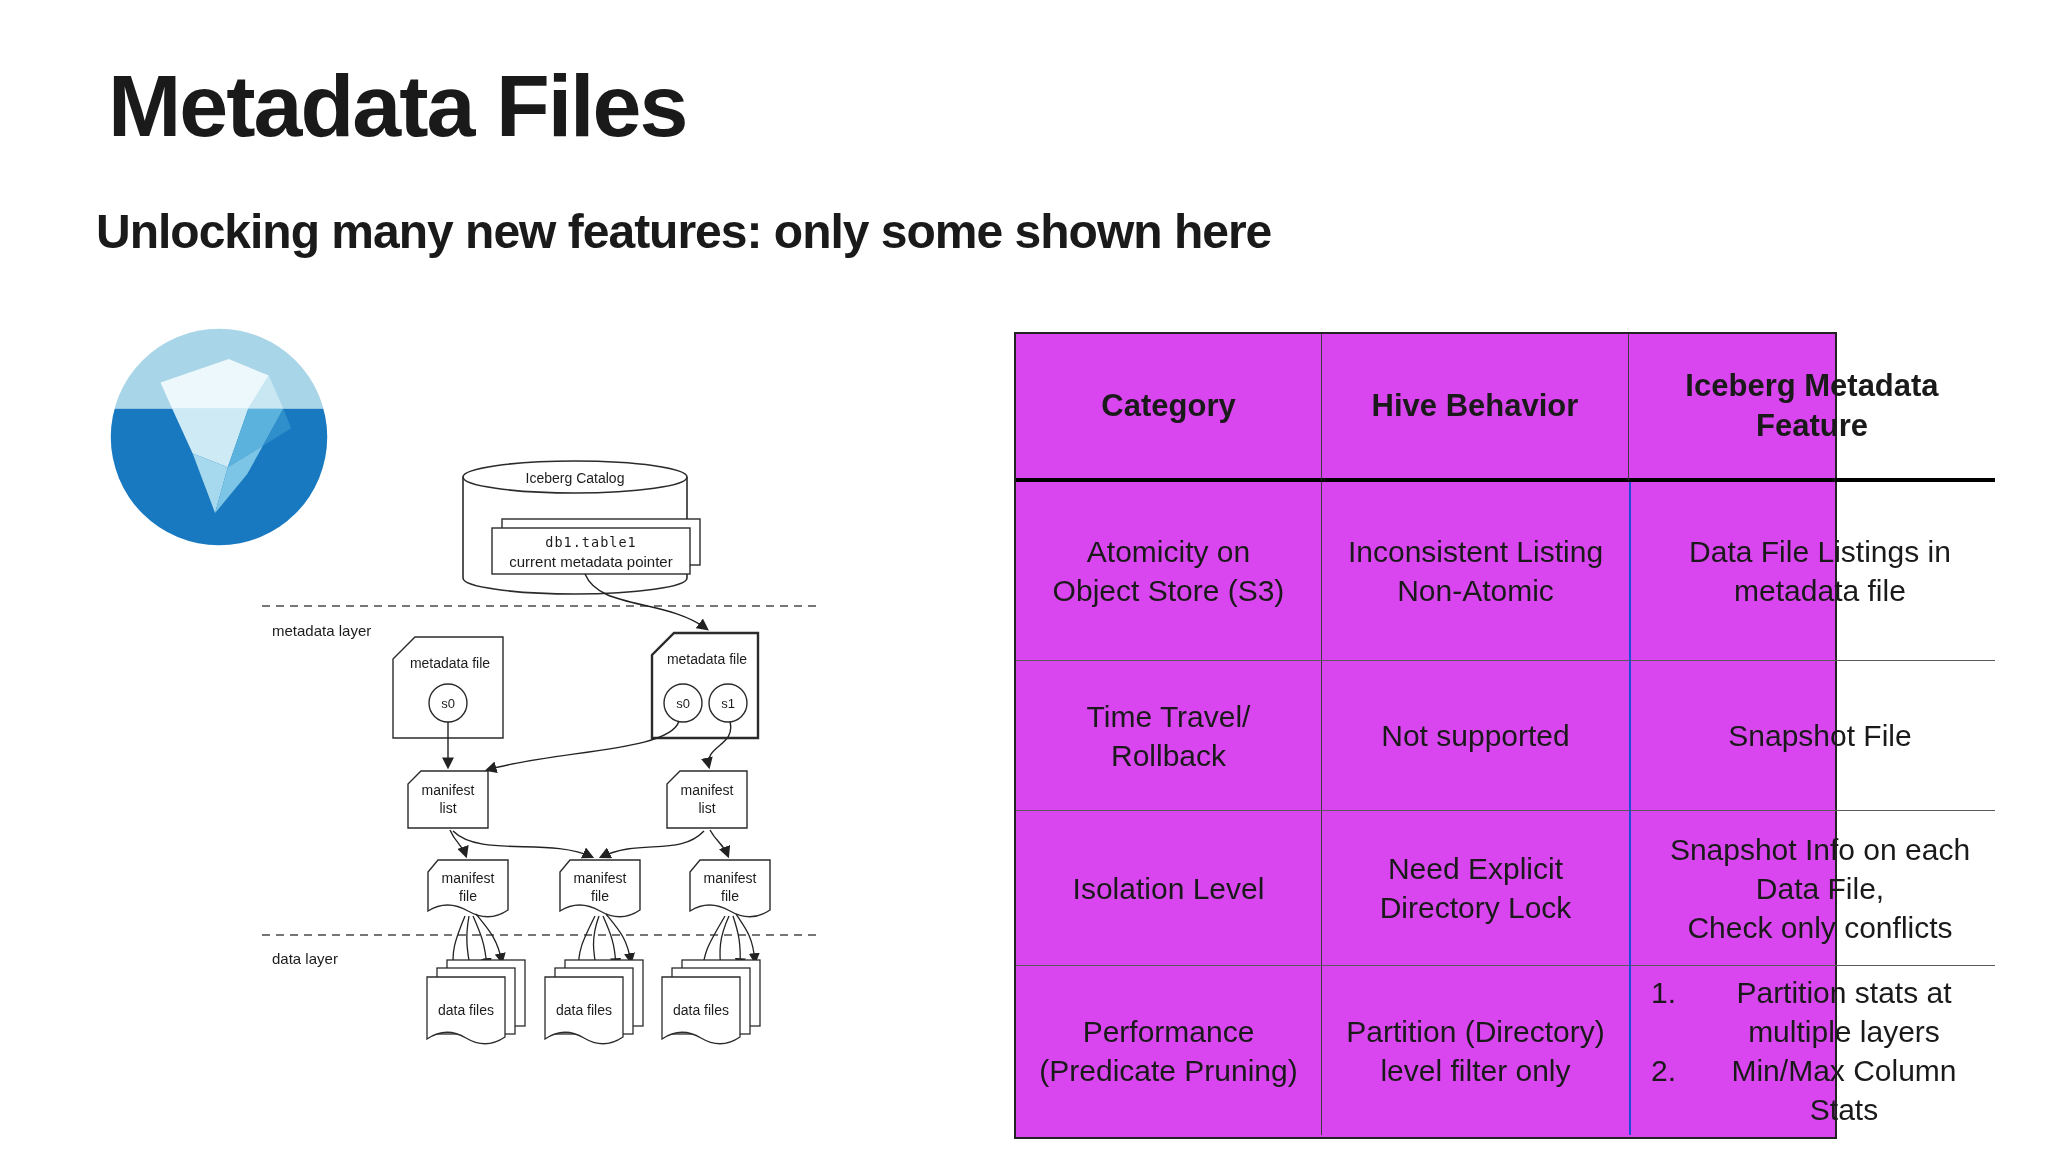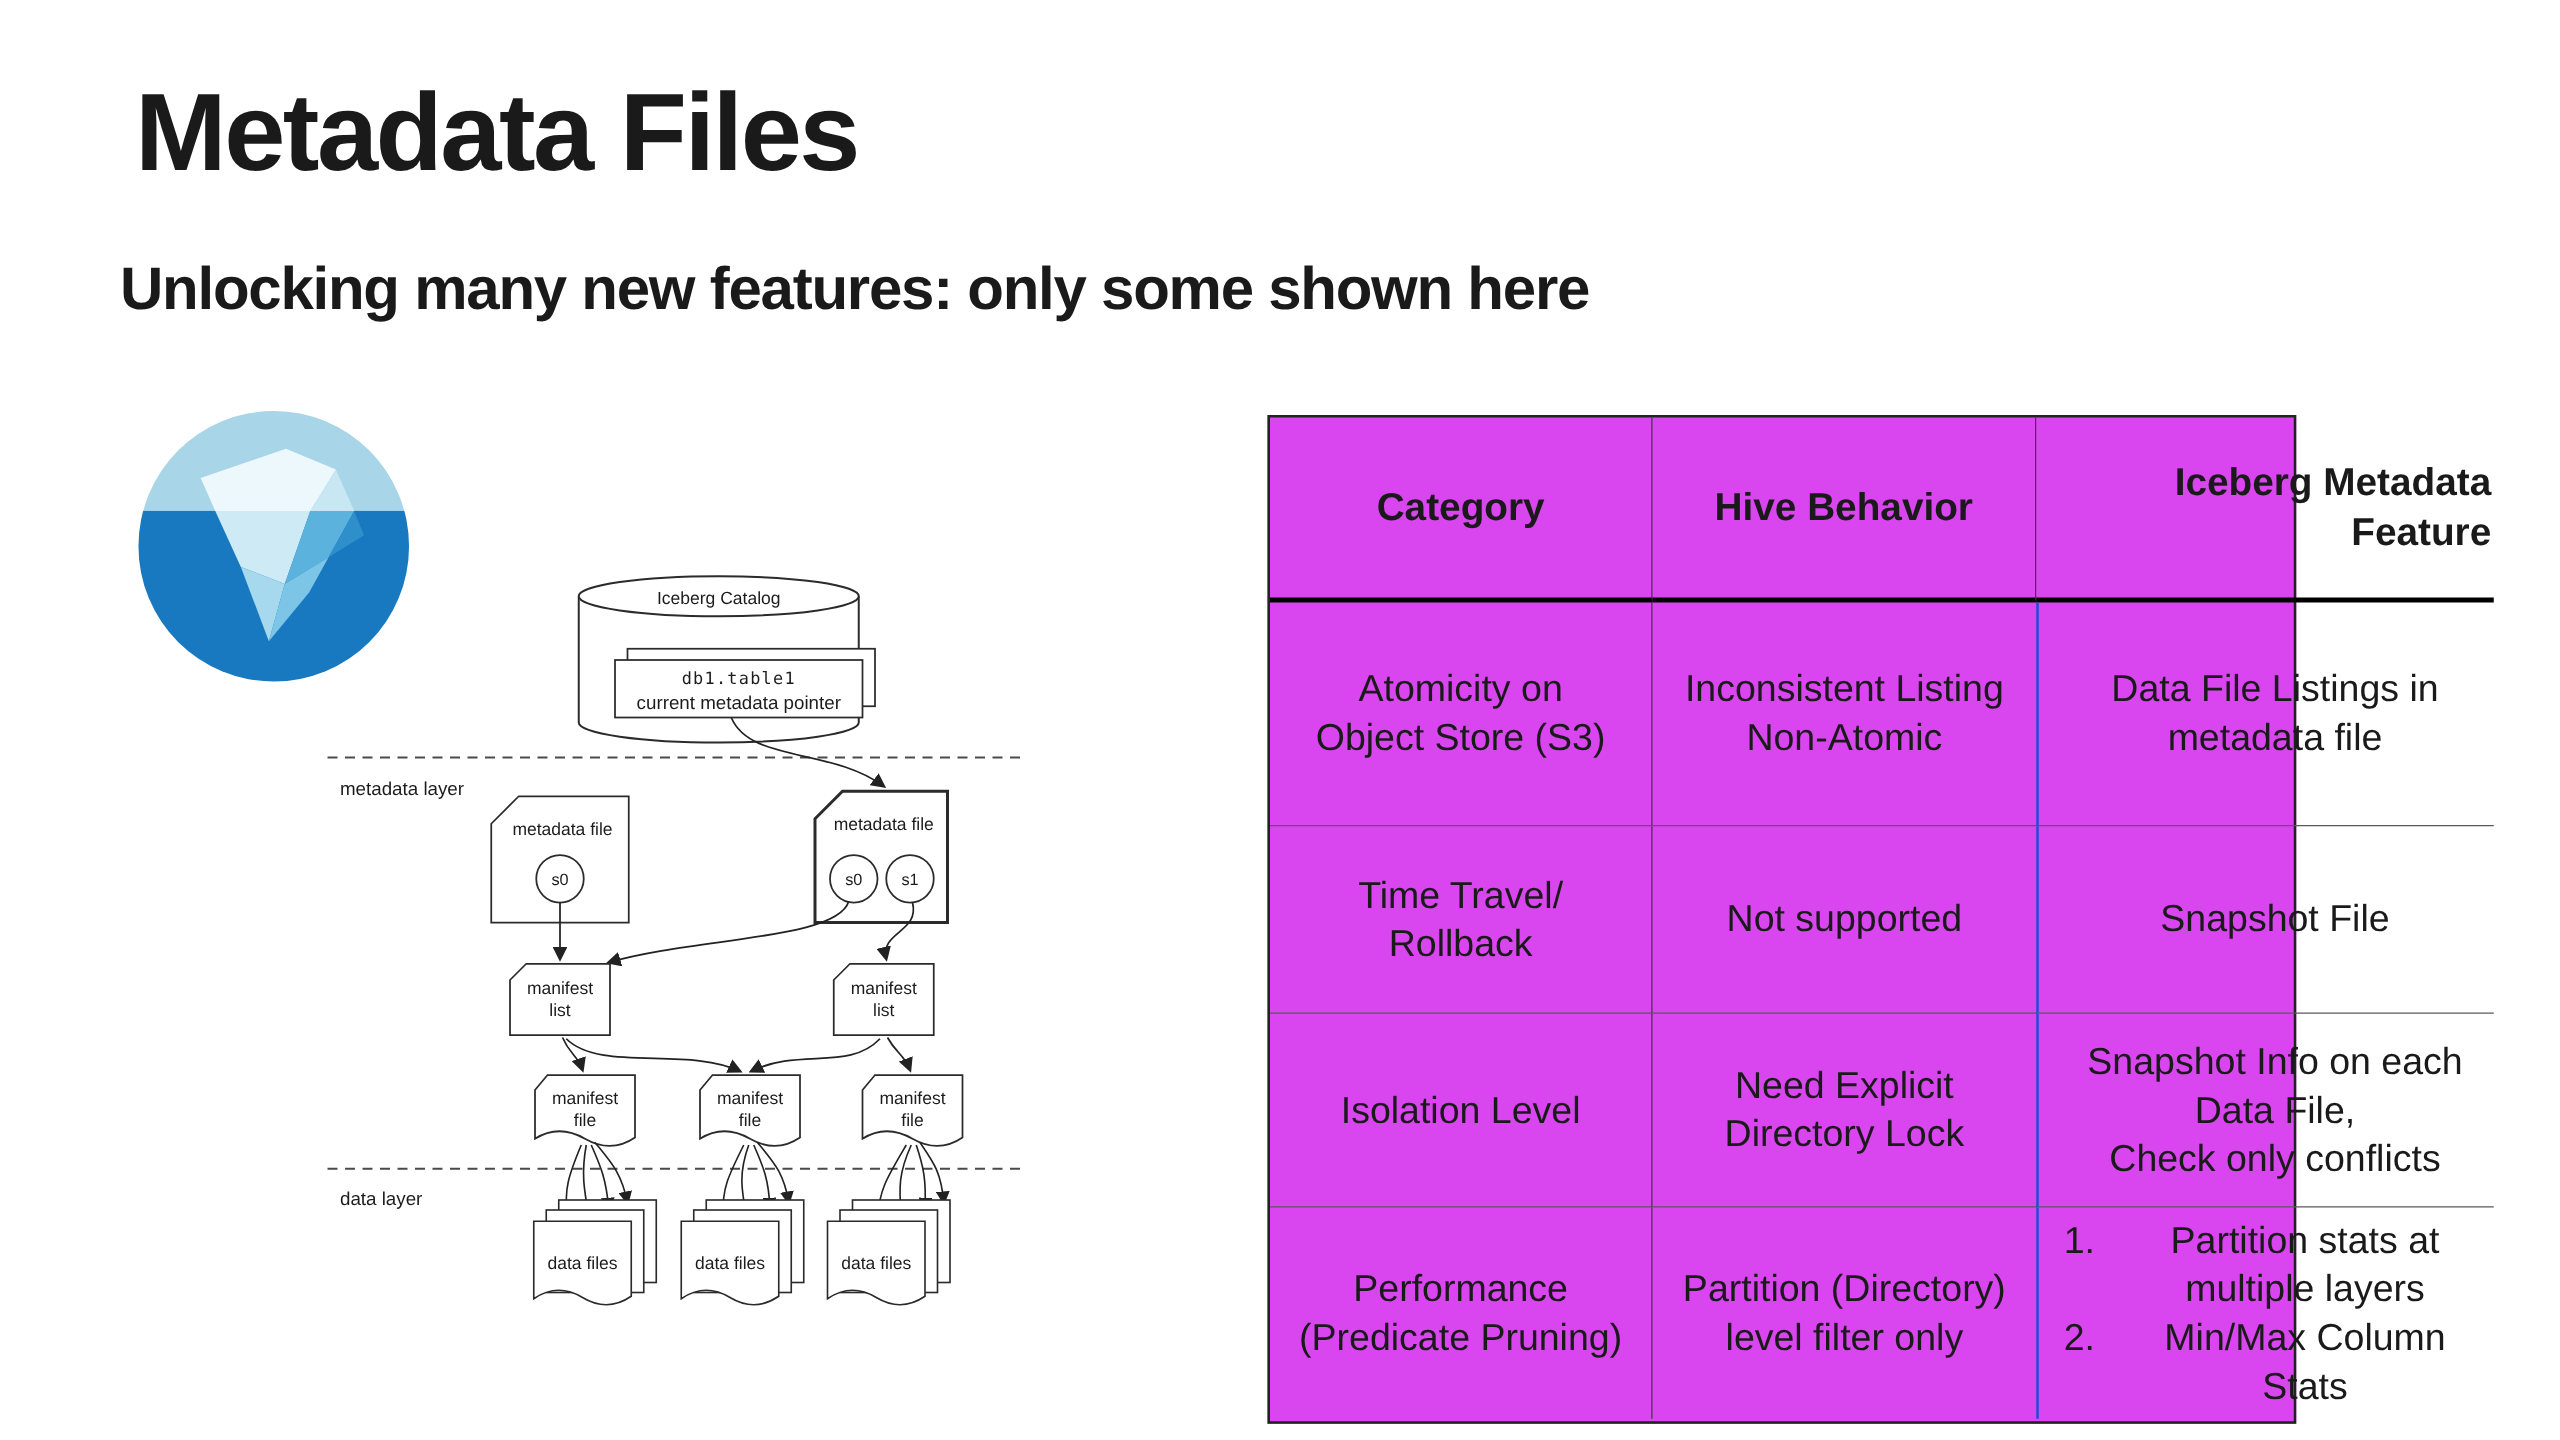--- a/index.html
+++ b/index.html
@@ -32,21 +32,21 @@
     background: #d946ef;
     margin-top: 16px;
   }
   .cell {
     display: flex; flex-direction: column;
     justify-content: center; align-items: center;
     text-align: center; line-height: 1.3; padding: 4px 2px;
     font-size: 30px;
   }
   .th { font-weight: bold; font-size: 31px; border-bottom: 4px solid #000; border-right: 1.5px solid #3c3c3c; }
-  .th.c3 { border-right: 0; text-align: right; }
+  .th.c3 { border-right: 0; }
   .td { border-right: 1.5px solid #3c3c3c; border-bottom: 1.5px solid #5a5a5a; }
   .td.c2 { border-right: 0; align-items: center; }
   .td.c3 { border-left: 2px solid #1d4ed8; border-right: 0; padding-left: 16px; }
   .td.last { border-bottom: 0; }
   .list-cell { align-items: stretch; padding: 4px 6px; }
   .li-item { display: grid; grid-template-columns: 52px 1fr; width: 100%; }
   .li-num { text-align: left; padding-left: 4px; }
   .li-lines { text-align: center; }
 </style>
 </head>

